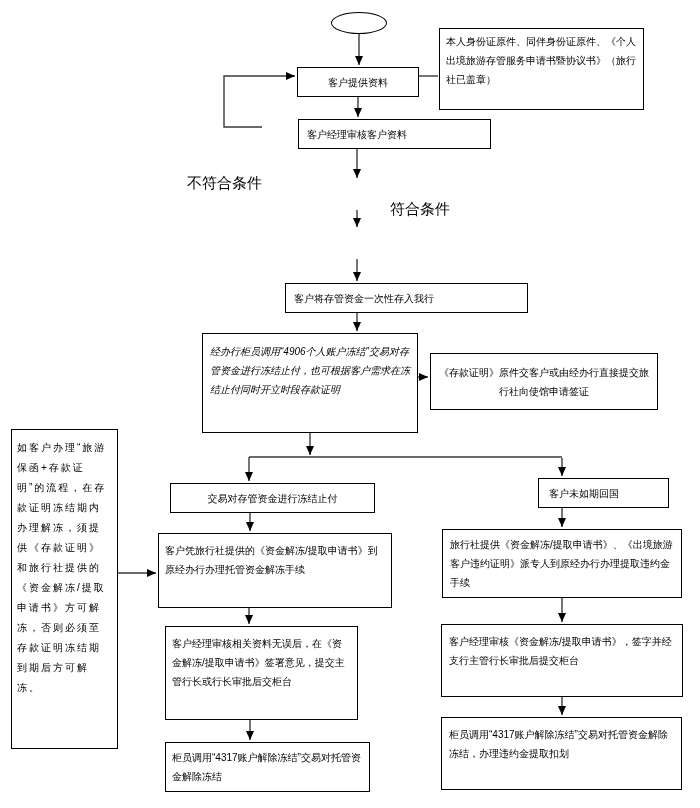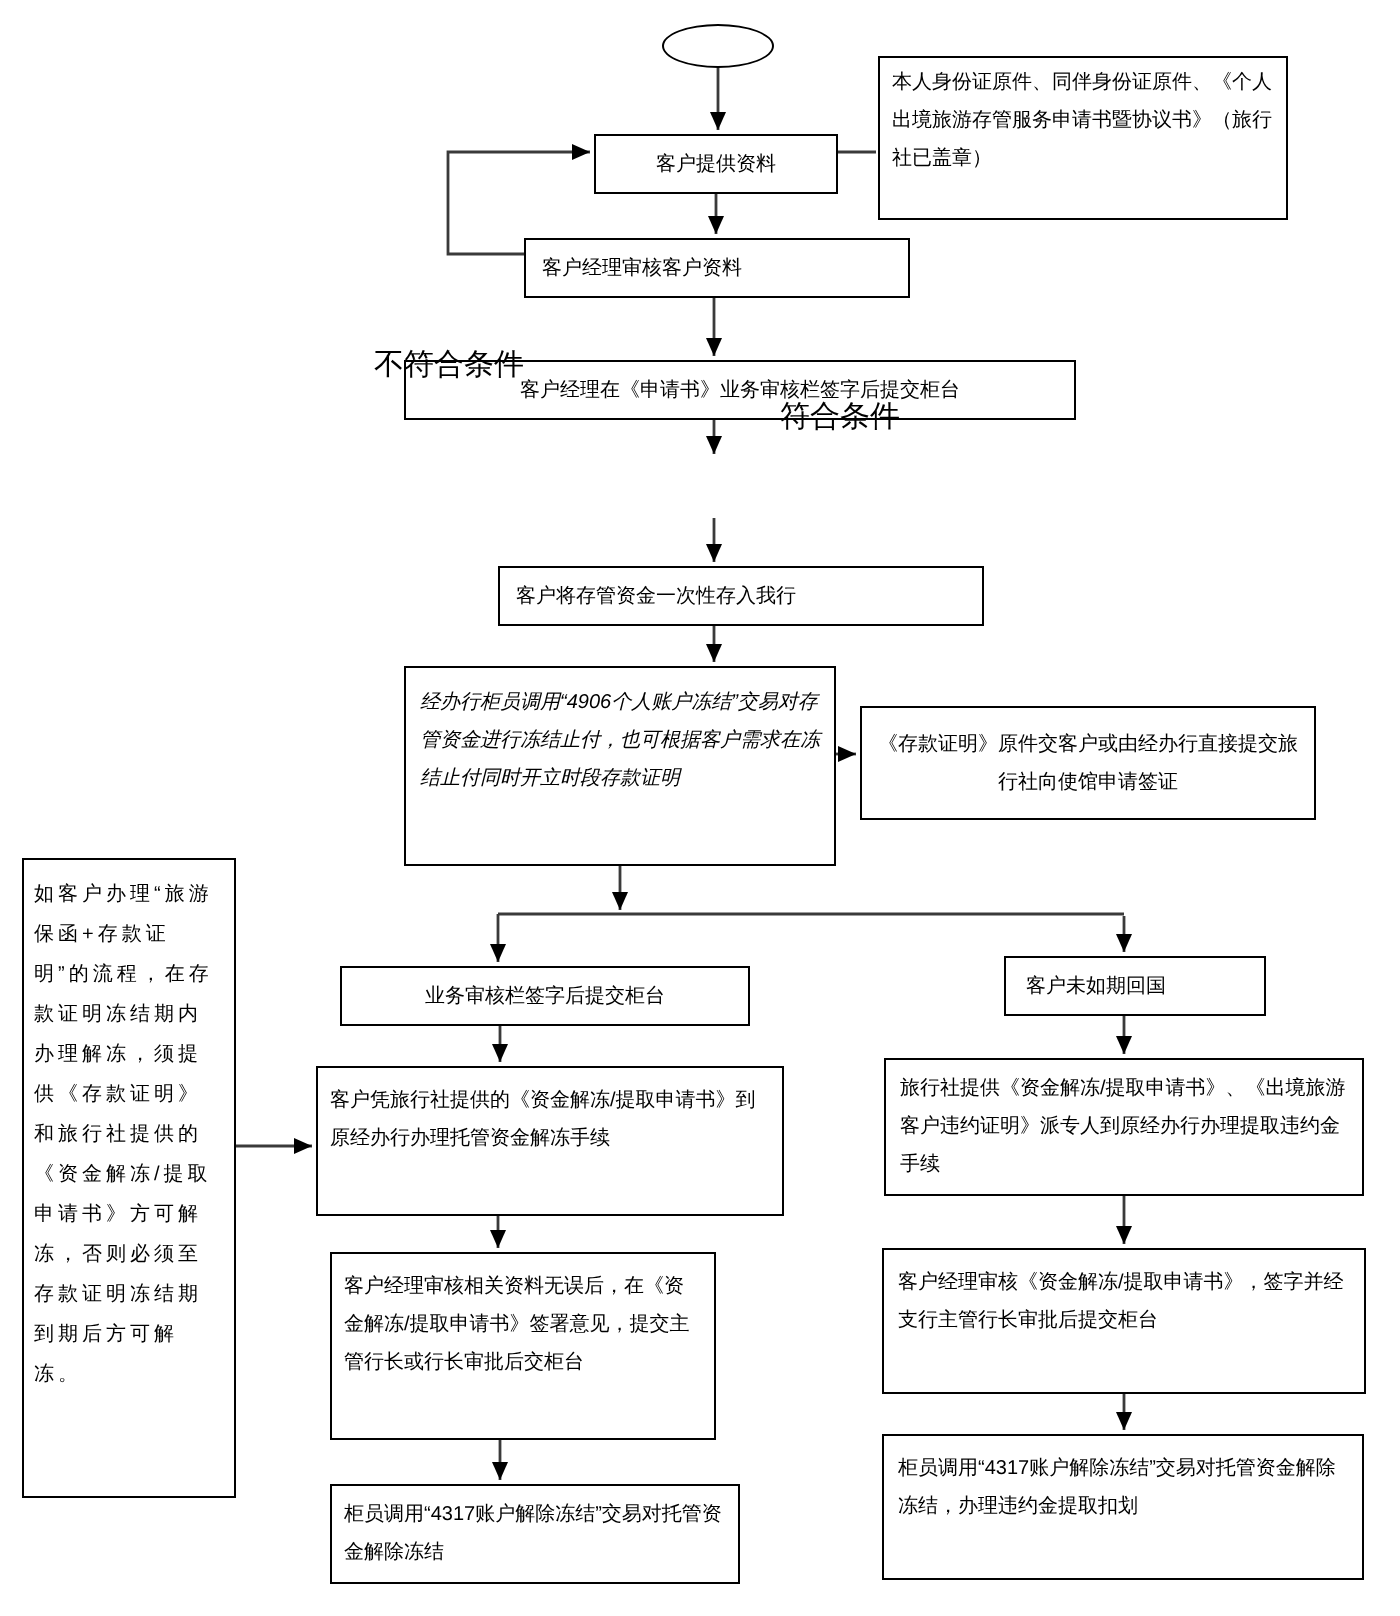--- a/index.html
+++ b/index.html
@@ -13,21 +13,21 @@
   }
   #connectors{position:absolute;left:0;top:0;width:700px;height:808px;z-index:1;}
   .conn{stroke:#3a3a3a;stroke-width:1.4;fill:none;}
   .node{
     position:absolute;z-index:2;box-sizing:border-box;
     border:1.5px solid #000;background:#fff;
     font-size:10px;line-height:19px;
     overflow:hidden;
   }
   .center{display:flex;align-items:center;justify-content:center;text-align:center;}
-  .leftpad{display:flex;align-items:center;justify-content:flex-start;text-align:center;padding-left:8px;}
+  .leftpad{display:flex;align-items:center;justify-content:flex-start;text-align:center;padding-left:8px;margin-left:36px;}
   .para{padding:6px 6px;text-align:left;}
   .terminator{
     position:absolute;z-index:2;box-sizing:border-box;
     border:1.5px solid #000;border-radius:50%;background:#fff;
   }
   .flowlabel{
     position:absolute;z-index:3;font-size:15px;line-height:17px;
     background:transparent;white-space:nowrap;margin-top:45px;
   }
   .sidenote{
@@ -94,32 +94,31 @@
   <div class="node center" style="left:297px;top:67px;width:122px;height:30px;">客户提供资料</div>
 
   <div class="node para" style="left:439px;top:28px;width:205px;height:82px;padding:3px 6px;">本人身份证原件、同伴身份证原件、《个人出境旅游存管服务申请书暨协议书》（旅行社已盖章）</div>
 
   <div class="node leftpad" style="left:262px;top:119px;width:193px;height:30px;">客户经理审核客户资料</div>
 
   <div class="flowlabel" style="left:187px;top:129px;">不符合条件</div>
 
   <div class="flowlabel" style="left:390px;top:155px;">符合条件</div>
 
-  <div class="node center" style="left:202px;top:180px;width:336px;height:30px;">客户经理在《申请书》业务审核栏签字后提交柜台</div>
 
 
   <div class="node leftpad" style="left:249px;top:283px;width:243px;height:30px;">客户将存管资金一次性存入我行</div>
 
   <div class="node para" style="left:202px;top:333px;width:216px;height:100px;padding:8px 7px;font-style:italic;">经办行柜员调用“4906个人账户冻结”交易对存管资金进行冻结止付，也可根据客户需求在冻结止付同时开立时段存款证明</div>
 
   <div class="node center" style="left:430px;top:353px;width:228px;height:57px;padding:4px 5px;">《存款证明》原件交客户或由经办行直接提交旅行社向使馆申请签证</div>
 
   <div class="node para sidenote" style="left:11px;top:429px;width:107px;height:320px;padding:8px 5px;">如客户办理“旅游保函+存款证明”的流程，在存款证明冻结期内办理解冻，须提供《存款证明》和旅行社提供的《资金解冻/提取申请书》方可解冻，否则必须至存款证明冻结期到期后方可解冻。</div>
 
-  <div class="node center" style="left:170px;top:483px;width:205px;height:30px;">业务审核栏签字后提交柜台</div>
+  <div class="node center" style="left:170px;top:483px;width:205px;height:30px;">交易对存管资金进行冻结止付</div>
 
   <div class="node para" style="left:158px;top:533px;width:234px;height:75px;padding:7px 6px;">客户凭旅行社提供的《资金解冻/提取申请书》到原经办行办理托管资金解冻手续</div>
 
   <div class="node leftpad" style="left:502px;top:478px;width:131px;height:30px;padding-left:10px;">客户未如期回国</div>
 
   <div class="node para" style="left:165px;top:626px;width:193px;height:94px;padding:7px 6px;">客户经理审核相关资料无误后，在《资金解冻/提取申请书》签署意见，提交主管行长或行长审批后交柜台</div>
 
   <div class="node para" style="left:165px;top:742px;width:205px;height:50px;padding:5px 6px;">柜员调用“4317账户解除冻结”交易对托管资金解除冻结</div>
 
   <div class="node para" style="left:442px;top:529px;width:240px;height:69px;padding:5px 7px;">旅行社提供《资金解冻/提取申请书》、《出境旅游客户违约证明》派专人到原经办行办理提取违约金手续</div>

